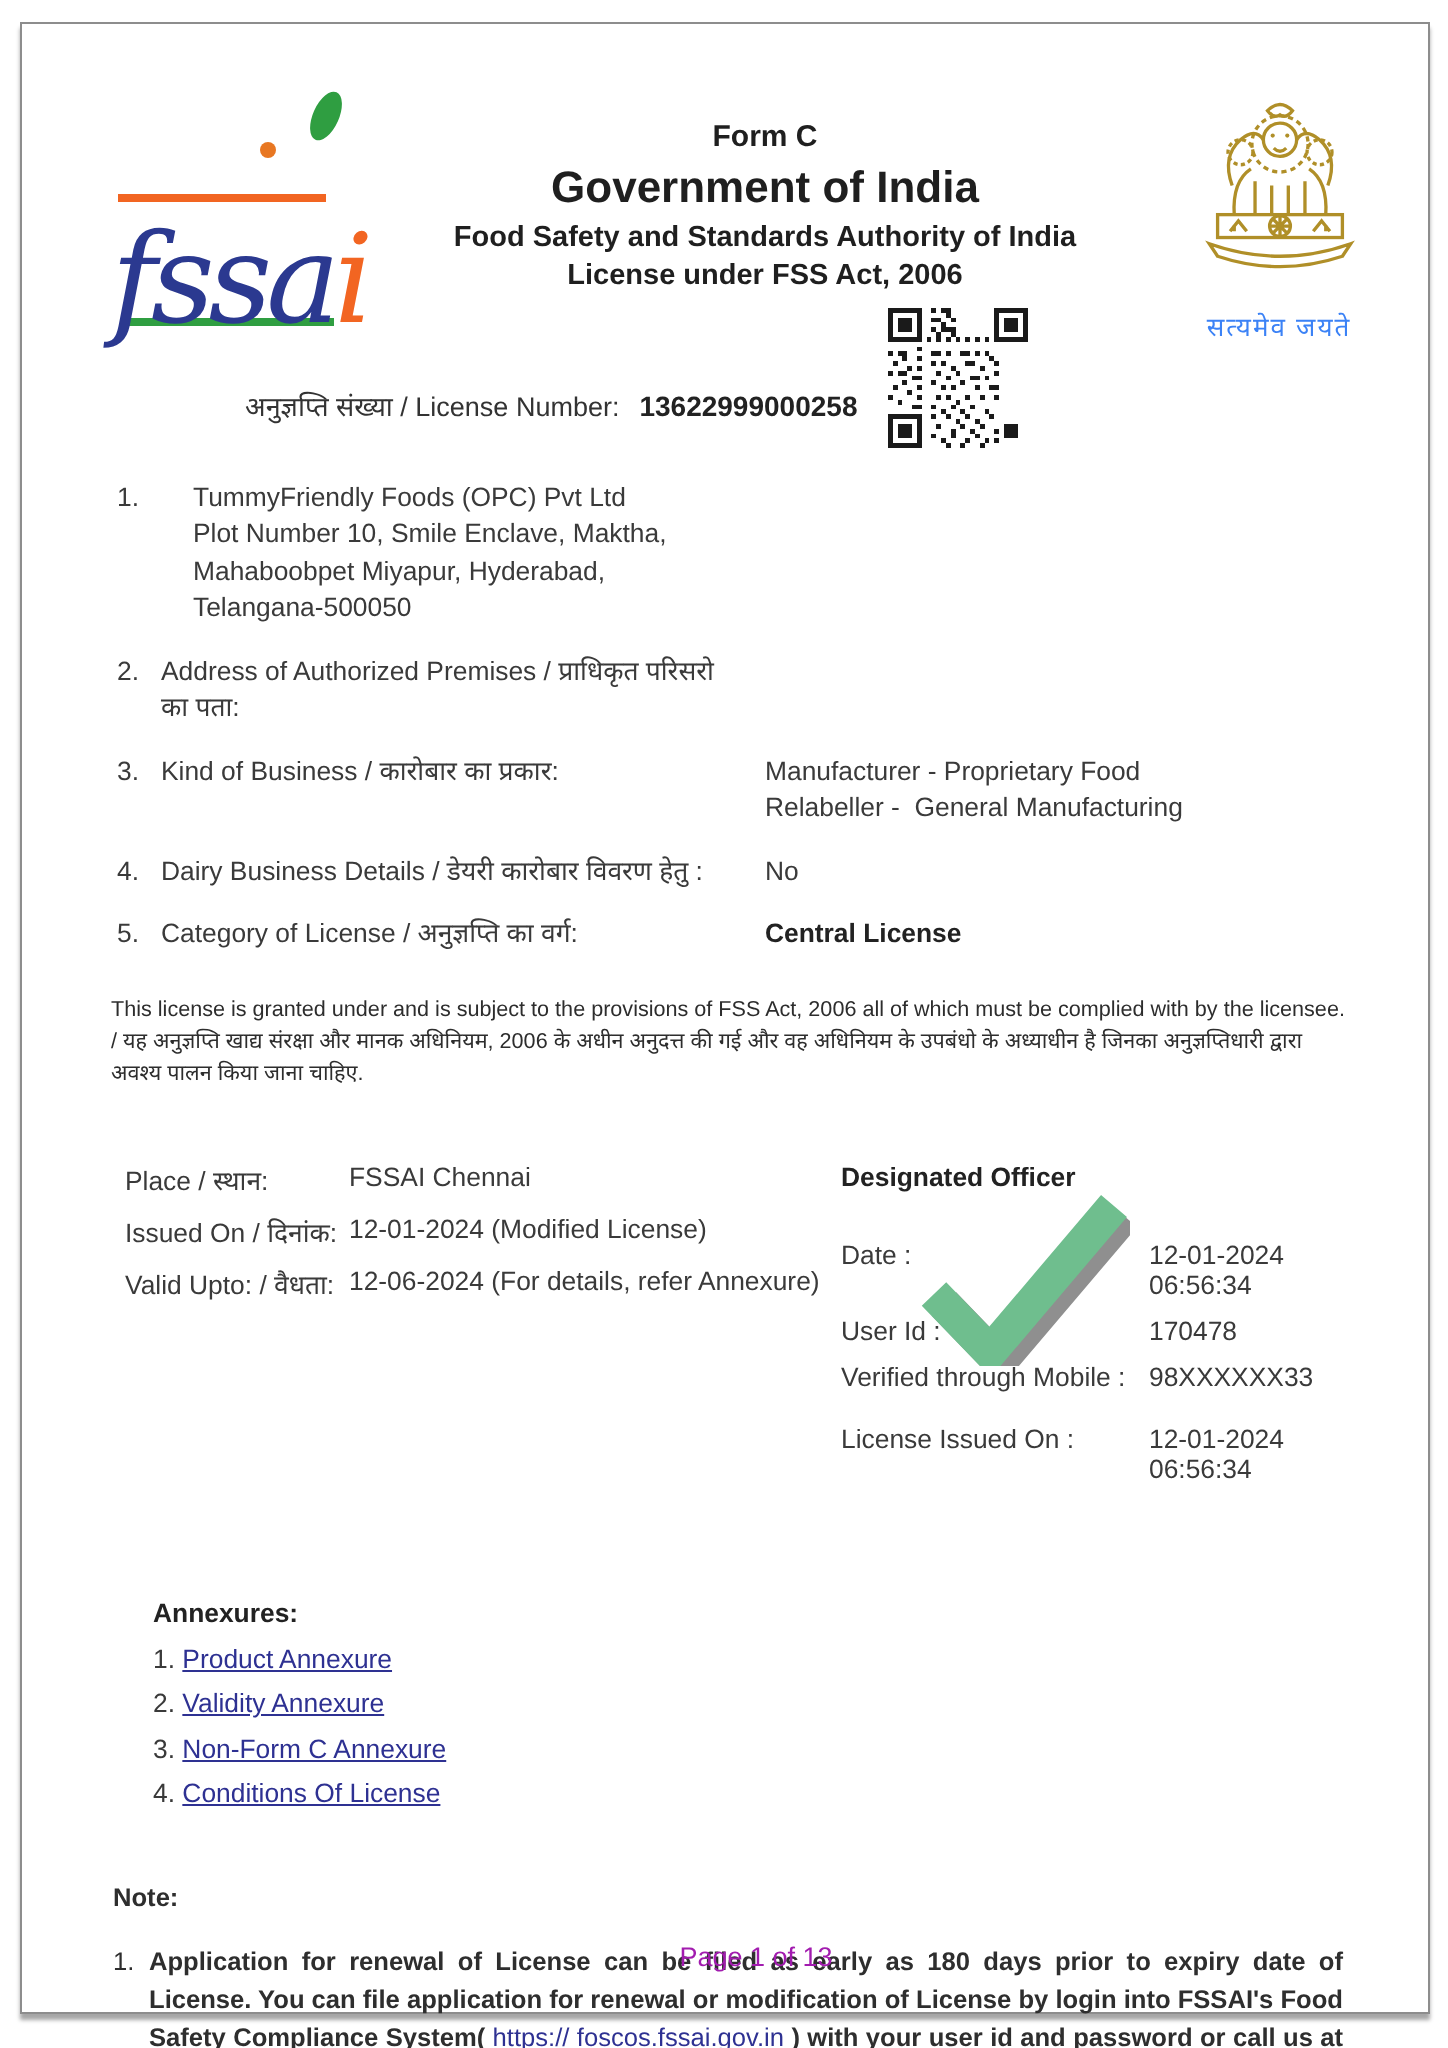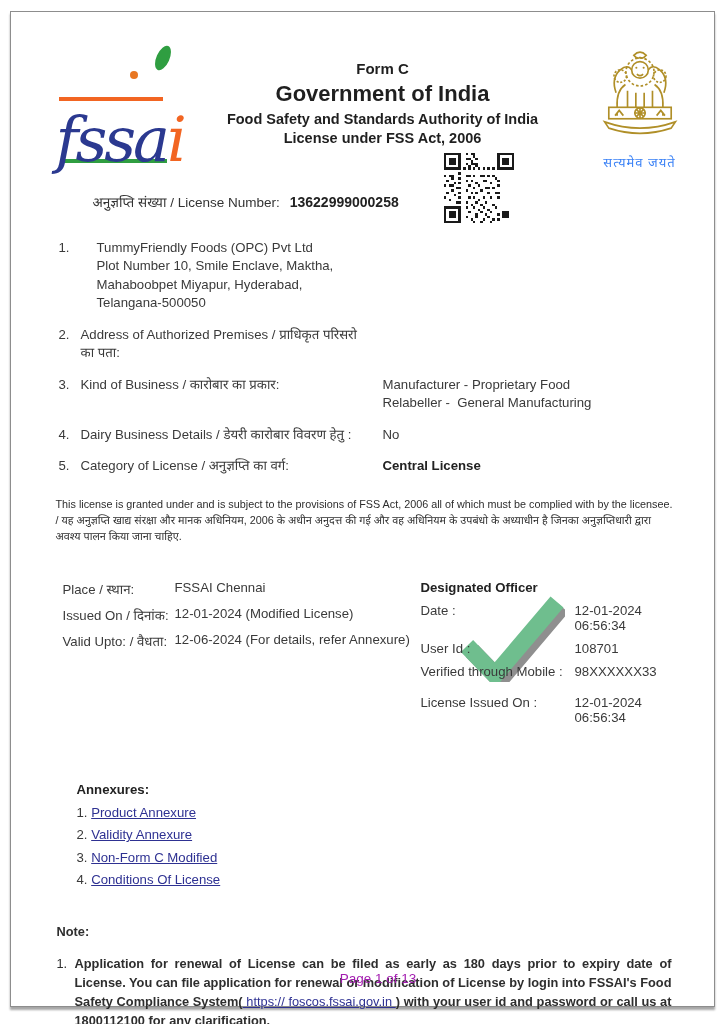--- a/index.html
+++ b/index.html
@@ -29,21 +29,21 @@
   .head-center { flex:1 1 auto; text-align:center; padding-top:15px; color:#1f1f1f; }
   .ht1 { font-size:15px; font-weight:bold; margin-bottom:4px; }
   .ht2 { font-size:22px; font-weight:bold; margin-bottom:4px; }
   .ht3 { font-size:14.5px; font-weight:bold; margin-bottom:3px; }
   .ht4 { font-size:14.5px; font-weight:bold; }
 
   .emblem-box { flex:0 0 auto; width:112px; text-align:center; margin-top:2px; }
   .emblem-caption { font-size:13px; color:#3b82f6; letter-spacing:1px; margin-top:-2px; }
 
   
-  .license-row { position:relative; height:46px; margin-top:8px; padding-left:82px;
+  .license-row { position:relative; height:46px; margin-top:8px; padding-left:112px;
     display:flex; align-items:center; }
   .license-label { font-size:13.5px; color:#333; }
   .license-value { font-size:14px; font-weight:bold; color:#222; margin-left:10px; }
   .qr { position:absolute; left:432px; top:-26px; }
 
   
   .items { padding:14px 40px 0 48px; font-size:13.2px; line-height:1.4; }
   .item-row { display:flex; margin-bottom:13px; }
   .item-num { width:22px; flex:0 0 auto; }
   .item-label { width:286px; flex:0 0 auto; padding-right:6px; }
@@ -52,21 +52,21 @@
 
   
   .provision { margin:20px 38px 0 45px; font-size:10.8px; line-height:1.5; color:#2d2d2d; }
 
   
   .details { display:flex; margin:36px 22px 0 52px; font-size:13.2px; }
   .details-left { width:358px; flex:0 0 auto; }
   .d-row { margin-bottom:8px; display:flex; }
   .d-label { width:112px; flex:0 0 auto; }
   .officer { flex:1 1 auto; position:relative; }
-  .officer-title { font-weight:bold; color:#222; margin-bottom:8px; position:relative; z-index:1; }
+  .officer-title { font-weight:bold; color:#222; margin-bottom:24px; position:relative; z-index:1; }
   .o-row { display:flex; margin-bottom:8px; position:relative; z-index:1; }
   .o-label { width:154px; flex:0 0 auto; }
   .o-row.gap-top { margin-top:16px; }
   .check-mark { position:absolute; left:26px; top:6px; z-index:0; }
 
   
   .annexures { margin:46px 0 0 66px; font-size:13.2px; line-height:1.7; }
   .annex-heading { font-weight:bold; color:#222; }
   .annex-item a { color:#2e3192; text-decoration:underline; }
 
@@ -225,38 +225,38 @@
         <polyline points="20,60 48,89 110,16" fill="none" stroke="#8f8f8f" stroke-width="17" transform="translate(5,5)"></polyline>
         <polyline points="20,60 48,89 110,16" fill="none" stroke="#6fbe8e" stroke-width="17"></polyline>
       </svg>
       <div class="officer-title">Designated Officer</div>
       <div class="o-row">
         <div class="o-label">Date :</div>
         <div class="o-value">12-01-2024 06:56:34</div>
       </div>
       <div class="o-row">
         <div class="o-label">User Id :</div>
-        <div class="o-value">108701</div>
+        <div class="o-value">170478</div>
       </div>
       <div class="o-row">
         <div class="o-label">Verified through Mobile :</div>
         <div class="o-value">98XXXXXX33</div>
       </div>
       <div class="o-row gap-top">
         <div class="o-label">License Issued On :</div>
         <div class="o-value">12-01-2024 06:56:34</div>
       </div>
     </div>
   </div>
 
   <div class="annexures">
     <div class="annex-heading">Annexures:</div>
     <div class="annex-item"><span>1.</span> <a href="#">Product Annexure</a></div>
     <div class="annex-item"><span>2.</span> <a href="#">Validity Annexure</a></div>
-    <div class="annex-item"><span>3.</span> <a href="#">Non-Form C Modified</a></div>
+    <div class="annex-item"><span>3.</span> <a href="#">Non-Form C Annexure</a></div>
     <div class="annex-item"><span>4.</span> <a href="#">Conditions Of License</a></div>
   </div>
 
   <div class="note">
     <div class="note-heading">Note:</div>
 
     <div class="note-item">
       <div class="note-num">1.</div>
       <div class="note-text"><span>Application for renewal of License can be filed as early as 180 days prior to expiry date of License. You can file application for renewal or modification of License by login into FSSAI's Food Safety Compliance System(</span><a href="#"> https:// foscos.fssai.gov.in </a><span>) with your user id and password or call us at 1800112100 for any clarification.</span></div>
     </div>

